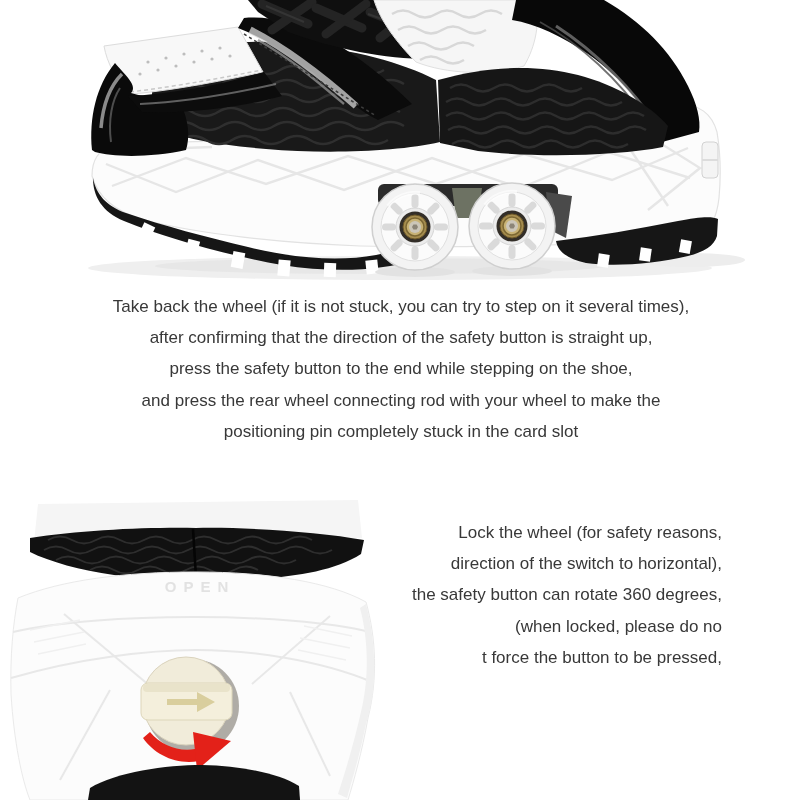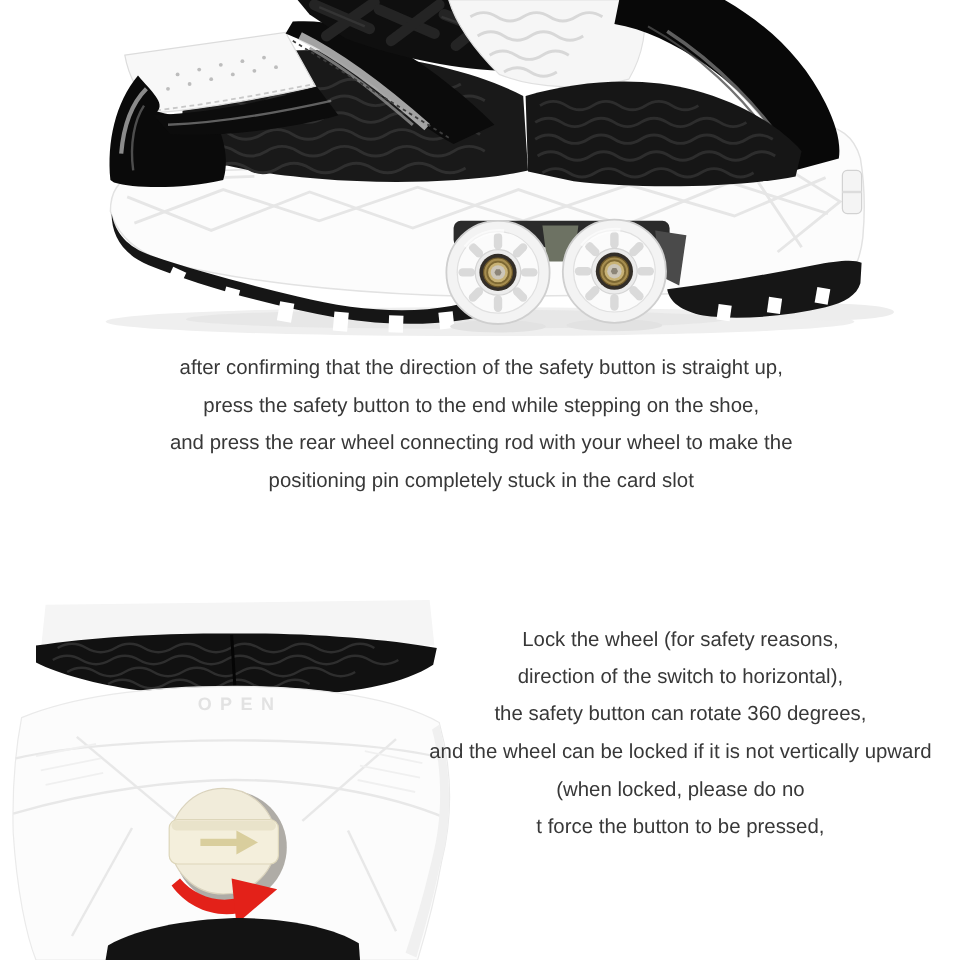--- a/index.html
+++ b/index.html
@@ -4,21 +4,21 @@
 <style>
   html,body{margin:0;padding:0;background:#ffffff;}
   .canvas{position:relative;width:800px;height:800px;background:#ffffff;overflow:hidden;
           font-family:"Liberation Sans", sans-serif;}
   .photo{position:absolute;display:block;}
   .top-photo{left:0;top:0;}
   .bottom-photo{left:0;top:480px;}
   .txt-block{position:absolute;width:max-content;text-align:center;
              color:#383838;font-size:17px;line-height:31.2px;white-space:nowrap;}
   .main-text{left:401px;top:291px;transform:translateX(-50%);}
-  .lock-text{left:567px;top:517px;transform:translateX(-50%);}
+  .lock-text{left:567px;top:517px;transform:translateX(-50%);text-align:right;}
   .line{white-space:nowrap;}
 </style>
 </head>
 <body>
 
 <div class="canvas">
 
   <svg class="photo top-photo" width="800" height="290" viewBox="0 0 800 290">
     <g>
       <ellipse cx="400" cy="268" rx="312" ry="12" fill="#efefef"></ellipse>
@@ -214,20 +214,21 @@
       </g>
     </g>
 
     <g>
       <rect x="702" y="142" width="16" height="36" rx="4" fill="#f4f4f4" stroke="#d2d2d2"></rect>
       <line x1="702" y1="160" x2="718" y2="160" stroke="#dcdcdc" stroke-width="2"></line>
     </g>
   </svg>
 
   <div class="txt-block main-text">
+    <div class="line">Take back the wheel (if it is not stuck, you can try to step on it several times),</div>
     <div class="line">after confirming that the direction of the safety button is straight up,</div>
     <div class="line">press the safety button to the end while stepping on the shoe,</div>
     <div class="line">and press the rear wheel connecting rod with your wheel to make the</div>
     <div class="line">positioning pin completely stuck in the card slot</div>
   </div>
 
   <svg class="photo bottom-photo" width="420" height="320" viewBox="0 0 420 320">
     <path d="M38,24 L358,20 L362,58 L34,62 Z" fill="#f5f5f5"></path>
 
     <g>
@@ -275,18 +276,17 @@
       <polygon points="193,252 231,261 197,290" fill="#e32119"></polygon>
     </g>
 
     <path d="M90,308 C116,292 166,285 202,285 C242,286 278,293 299,306 L300,320 L88,320 Z" fill="#131313"></path>
   </svg>
 
   <div class="txt-block lock-text">
     <div class="line">Lock the wheel (for safety reasons,</div>
     <div class="line">direction of the switch to horizontal),</div>
     <div class="line">the safety button can rotate 360 degrees,</div>
-    <div class="line">and the wheel can be locked if it is not vertically upward</div>
     <div class="line">(when locked, please do no</div>
     <div class="line">t force the button to be pressed,</div>
   </div>
 
 </div>
 
 </body></html>

